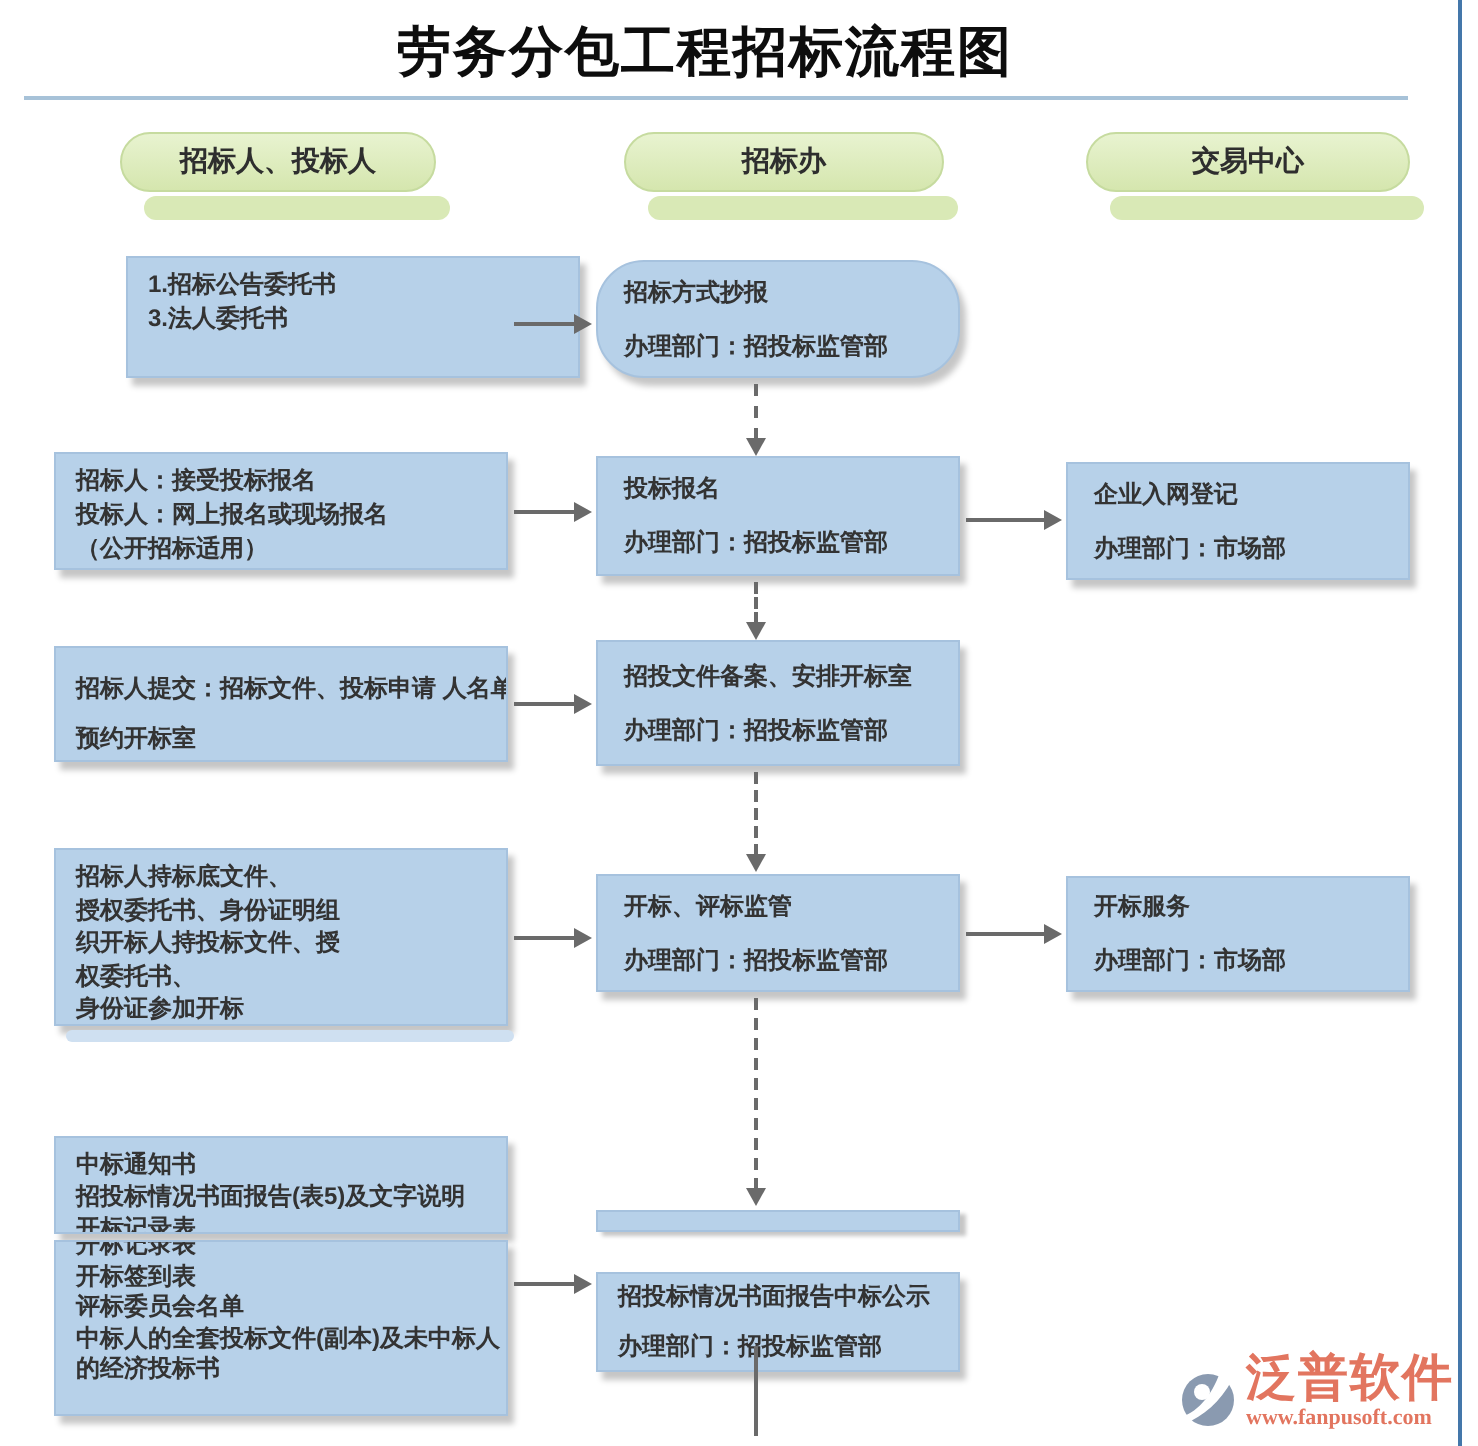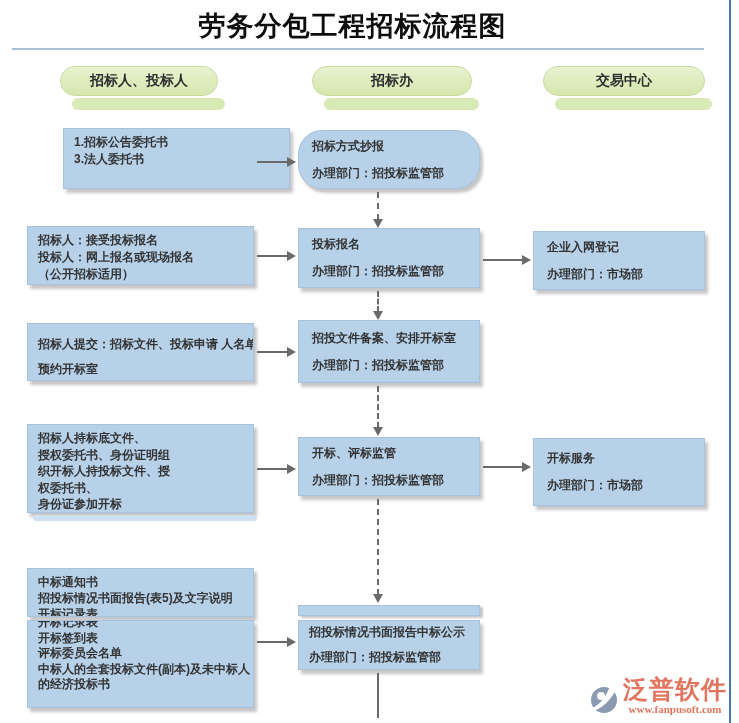--- a/index.html
+++ b/index.html
@@ -33,21 +33,21 @@
   .h-line{position:absolute;height:2px;background:#6a6a6a;}
   .h-head{position:absolute;width:0;height:0;border-left:9px solid #6a6a6a;
     border-top:5px solid transparent;border-bottom:5px solid transparent;}
   .v-line{position:absolute;width:0;border-left:2px dashed #6a6a6a;}
   .v-head{position:absolute;width:0;height:0;border-top:9px solid #6a6a6a;
     border-left:5px solid transparent;border-right:5px solid transparent;}
 
   
   .logo{position:absolute;right:12px;bottom:8px;display:flex;align-items:flex-end;}
   .logo-icon{width:32px;height:32px;margin-right:3px;}
-  .logo-txt{display:flex;flex-direction:column;align-items:center;line-height:1;}
+  .logo-txt{display:flex;flex-direction:column;align-items:flex-start;line-height:1;}
   .logo-name{font-size:25px;font-weight:bold;color:#e2755f;letter-spacing:1px;}
   .logo-url{font-size:11px;font-weight:bold;color:#e2755f;margin-top:2px;
     font-family:"Liberation Serif","DejaVu Serif",serif;}
 </style>
 </head>
 <body>
 
 <div class="stage">
 
   <div class="page-title">劳务分包工程招标流程图</div>
@@ -122,31 +122,31 @@
     <div class="ln">招投文件备案、安排开标室</div>
     <div class="ln">办理部门：招投标监管部</div>
   </div>
 
   <div class="box two-line" style="left:298px;top:437px;width:182px;height:59px;">
     <div class="ln">开标、评标监管</div>
     <div class="ln">办理部门：招投标监管部</div>
   </div>
 
   <div class="box" style="left:298px;top:605px;width:182px;height:11px;box-shadow:3px 2px 2px #c6c6c6;"></div>
-  <div class="box two-line" style="left:298px;top:620px;width:182px;height:50px;gap:8px;padding-left:10px;">
+  <div class="box two-line" style="left:298px;top:636px;width:182px;height:50px;gap:8px;padding-left:10px;">
     <div class="ln">招投标情况书面报告中标公示</div>
     <div class="ln">办理部门：招投标监管部</div>
   </div>
 
   <div class="box two-line" style="left:533px;top:231px;width:172px;height:59px;">
     <div class="ln">企业入网登记</div>
     <div class="ln">办理部门：市场部</div>
   </div>
 
-  <div class="box two-line" style="left:533px;top:438px;width:172px;height:68px;">
+  <div class="box two-line" style="left:533px;top:438px;width:172px;height:58px;">
     <div class="ln">开标服务</div>
     <div class="ln">办理部门：市场部</div>
   </div>
 
   <div class="h-line" style="left:257px;top:161px;width:31px;"></div>
   <div class="h-head" style="left:287px;top:157px;"></div>
 
   <div class="h-line" style="left:257px;top:255px;width:31px;"></div>
   <div class="h-head" style="left:287px;top:251px;"></div>
 

